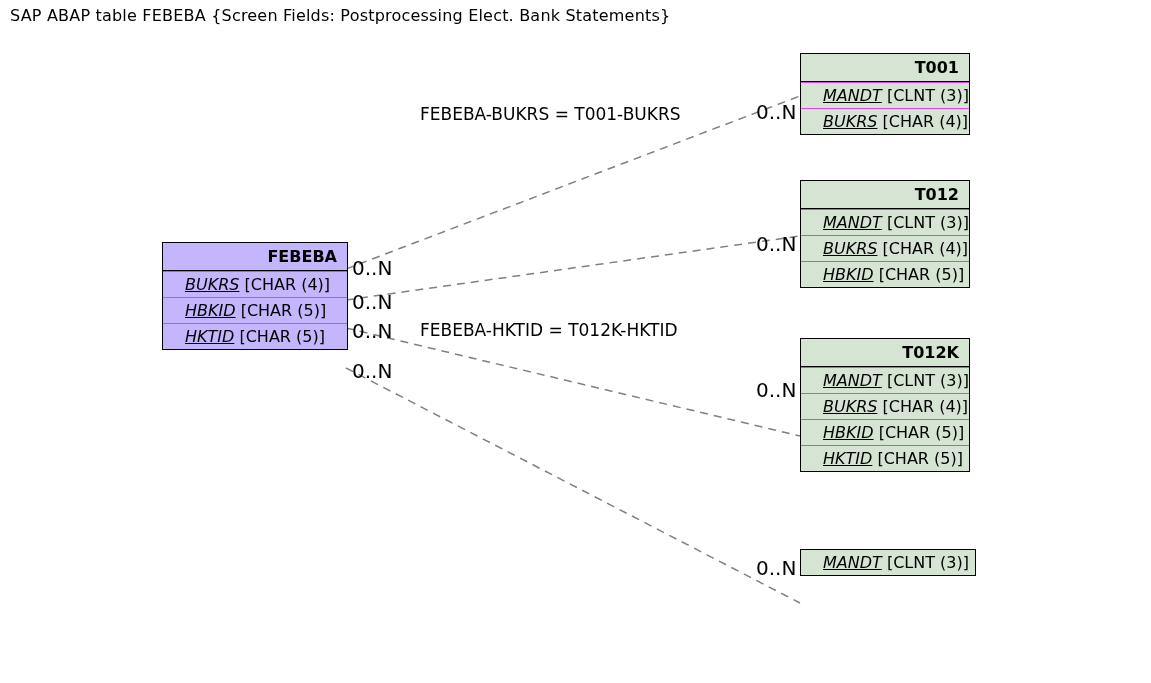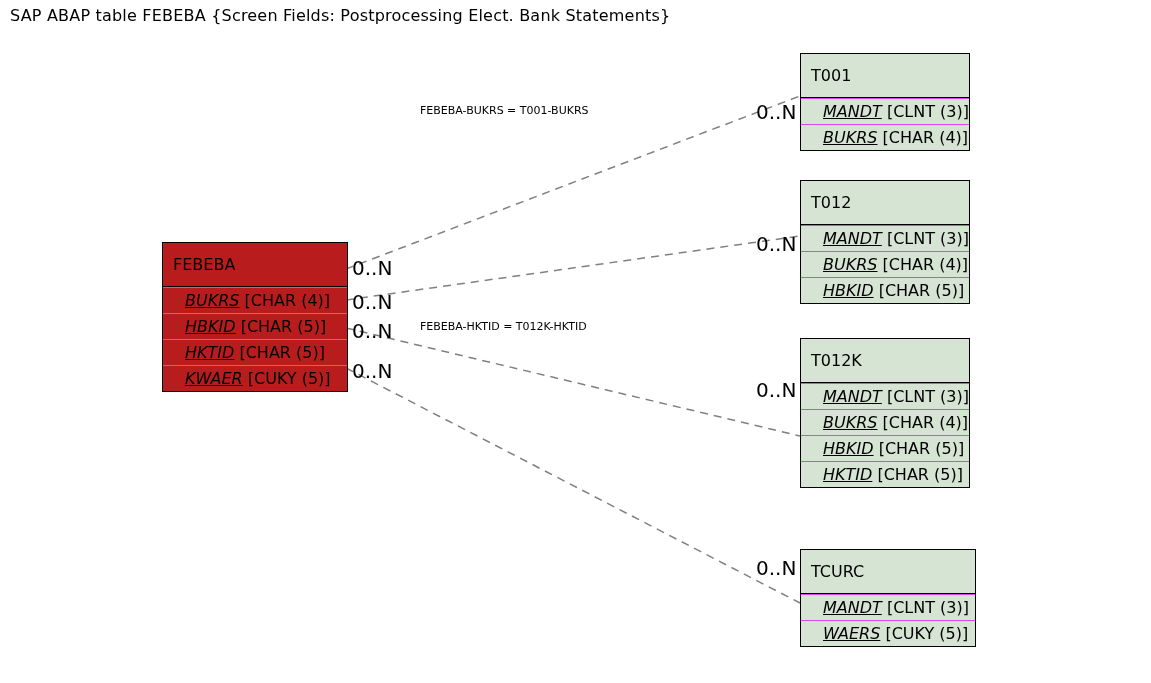--- a/index.html
+++ b/index.html
@@ -1,31 +1,31 @@
 <!DOCTYPE html>
 <html><head>
 <meta charset="utf-8">
 <style>
   html,body{margin:0;padding:0;font-family:"DejaVu Sans","Segoe UI",Arial,sans-serif;background:#fff;color:#000}
   .canvas{position:relative;width:1151px;height:683px}
   .title{position:absolute;left:10px;top:6px;font-size:16px;letter-spacing:.2px}
   svg.lines{position:absolute;left:0;top:0;width:1151px;height:683px;pointer-events:none}
 
   .entity{position:absolute;border:1px solid #000;font-size:16px}
-  .entity .hdr{font-weight:normal;text-align:left;padding:12px 10px;border-bottom:1px solid #000}
+  .entity .hdr{font-weight:bold;text-align:right;padding:4px 10px;border-bottom:1px solid #000}
   .entity .row{padding:3px 22px;border-top:1px solid #d946ef;white-space:nowrap}
   .entity .row:first-of-type{border-top:none}
   .entity .fld{font-style:italic}
   .entity .typ{font-style:normal}
   .entity .key{text-decoration:underline}
 
-  .orange{background:#b91c1c}
+  .orange{background:#c4b5fd}
   .green{background:#d6e4d3}
 
-  .rel{position:absolute;font-size:11px;white-space:nowrap}
+  .rel{position:absolute;font-size:17px;white-space:nowrap}
   .card{position:absolute;font-size:20px;white-space:nowrap}
 </style>
 </head>
 <body>
 
 <div class="canvas">
   <div class="title">SAP ABAP table FEBEBA {Screen Fields: Postprocessing Elect. Bank Statements}</div>
 
   <svg class="lines">
 
@@ -33,21 +33,20 @@
     <line x1="346" y1="300" x2="800" y2="236" stroke="#808080" stroke-width="1.5" stroke-dasharray="8 6"></line>
     <line x1="346" y1="328" x2="800" y2="436" stroke="#808080" stroke-width="1.5" stroke-dasharray="8 6"></line>
     <line x1="346" y1="368" x2="800" y2="603" stroke="#808080" stroke-width="1.5" stroke-dasharray="8 6"></line>
   </svg>
 
   <div class="entity orange" style="left:162px;top:242px;width:184px">
     <div class="hdr">FEBEBA</div>
     <div class="row"><span class="fld key">BUKRS</span> <span class="typ">[CHAR (4)]</span></div>
     <div class="row"><span class="fld key">HBKID</span> <span class="typ">[CHAR (5)]</span></div>
     <div class="row"><span class="fld key">HKTID</span> <span class="typ">[CHAR (5)]</span></div>
-    <div class="row"><span class="fld key">KWAER</span> <span class="typ">[CUKY (5)]</span></div>
   </div>
 
   <div class="entity green" style="left:800px;top:53px;width:168px">
     <div class="hdr">T001</div>
     <div class="row"><span class="fld key">MANDT</span> <span class="typ">[CLNT (3)]</span></div>
     <div class="row"><span class="fld key">BUKRS</span> <span class="typ">[CHAR (4)]</span></div>
   </div>
 
   <div class="entity green" style="left:800px;top:180px;width:168px">
     <div class="hdr">T012</div>
@@ -58,23 +57,21 @@
 
   <div class="entity green" style="left:800px;top:338px;width:168px">
     <div class="hdr">T012K</div>
     <div class="row"><span class="fld key">MANDT</span> <span class="typ">[CLNT (3)]</span></div>
     <div class="row"><span class="fld key">BUKRS</span> <span class="typ">[CHAR (4)]</span></div>
     <div class="row"><span class="fld key">HBKID</span> <span class="typ">[CHAR (5)]</span></div>
     <div class="row"><span class="fld key">HKTID</span> <span class="typ">[CHAR (5)]</span></div>
   </div>
 
   <div class="entity green" style="left:800px;top:549px;width:174px">
-    <div class="hdr">TCURC</div>
     <div class="row"><span class="fld key">MANDT</span> <span class="typ">[CLNT (3)]</span></div>
-    <div class="row"><span class="fld key">WAERS</span> <span class="typ">[CUKY (5)]</span></div>
   </div>
 
   <div class="rel" style="left:420px;top:104px">FEBEBA-BUKRS = T001-BUKRS</div>
   <div class="rel" style="left:420px;top:320px">FEBEBA-HKTID = T012K-HKTID</div>
 
   <div class="card" style="left:352px;top:256px">0..N</div>
   <div class="card" style="left:352px;top:290px">0..N</div>
   <div class="card" style="left:352px;top:319px">0..N</div>
   <div class="card" style="left:352px;top:359px">0..N</div>
 

